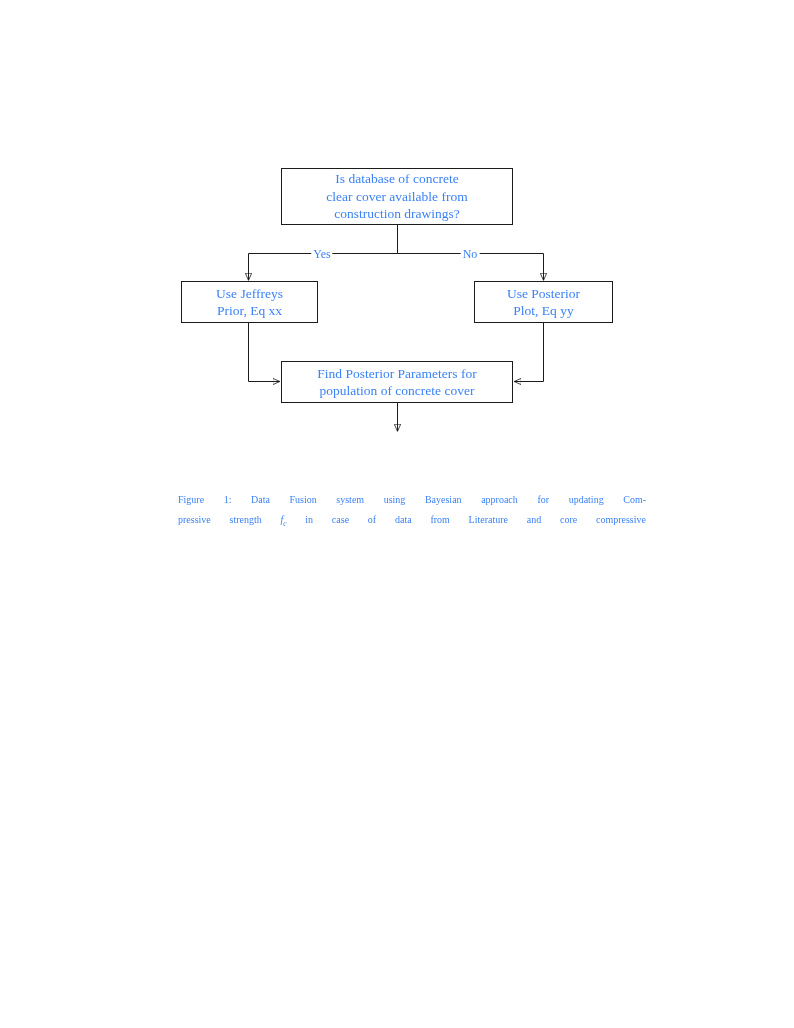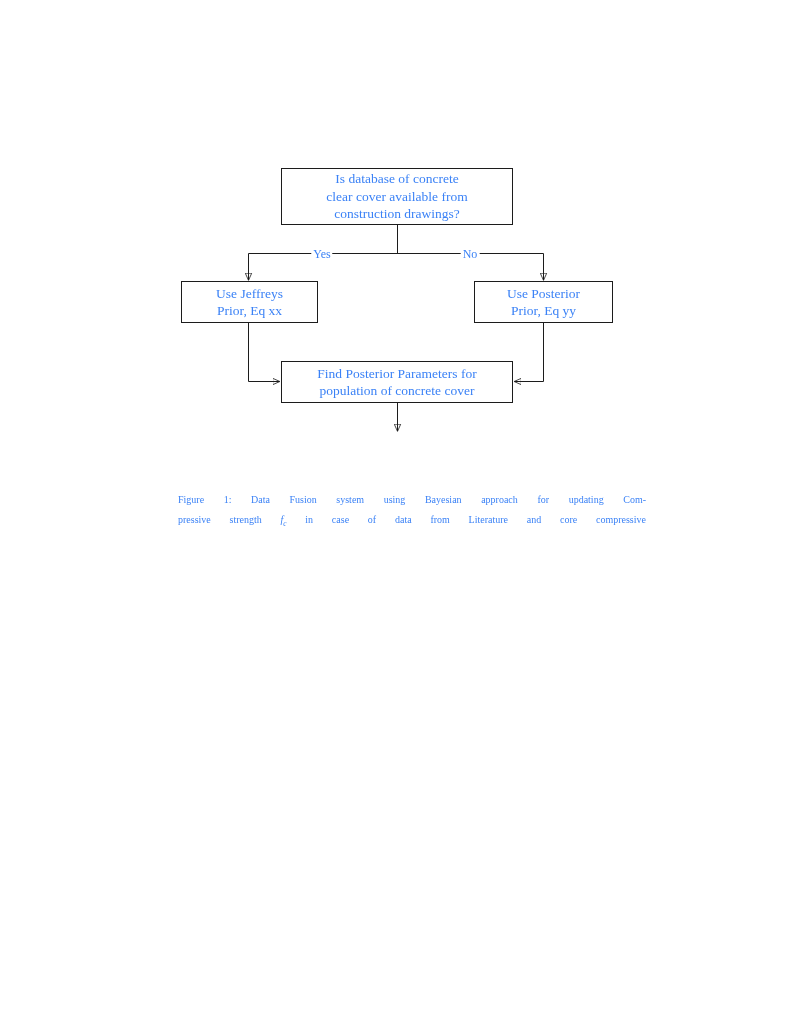--- a/index.html
+++ b/index.html
@@ -96,21 +96,21 @@
     <div class="edge-label edge-label-yes">Yes</div>
     <div class="edge-label edge-label-no">No</div>
 
     <div class="node node-jeffreys">
       <div class="node-line">Use Jeffreys</div>
       <div class="node-line">Prior, Eq xx</div>
     </div>
 
     <div class="node node-conjugate">
       <div class="node-line">Use Posterior</div>
-      <div class="node-line">Prior, Eq yy</div>
+      <div class="node-line">Plot, Eq yy</div>
     </div>
 
     <div class="node node-posterior">
       <div class="node-line">Find Posterior Parameters for</div>
       <div class="node-line">population of concrete cover</div>
     </div>
 
 
   </div>
 

